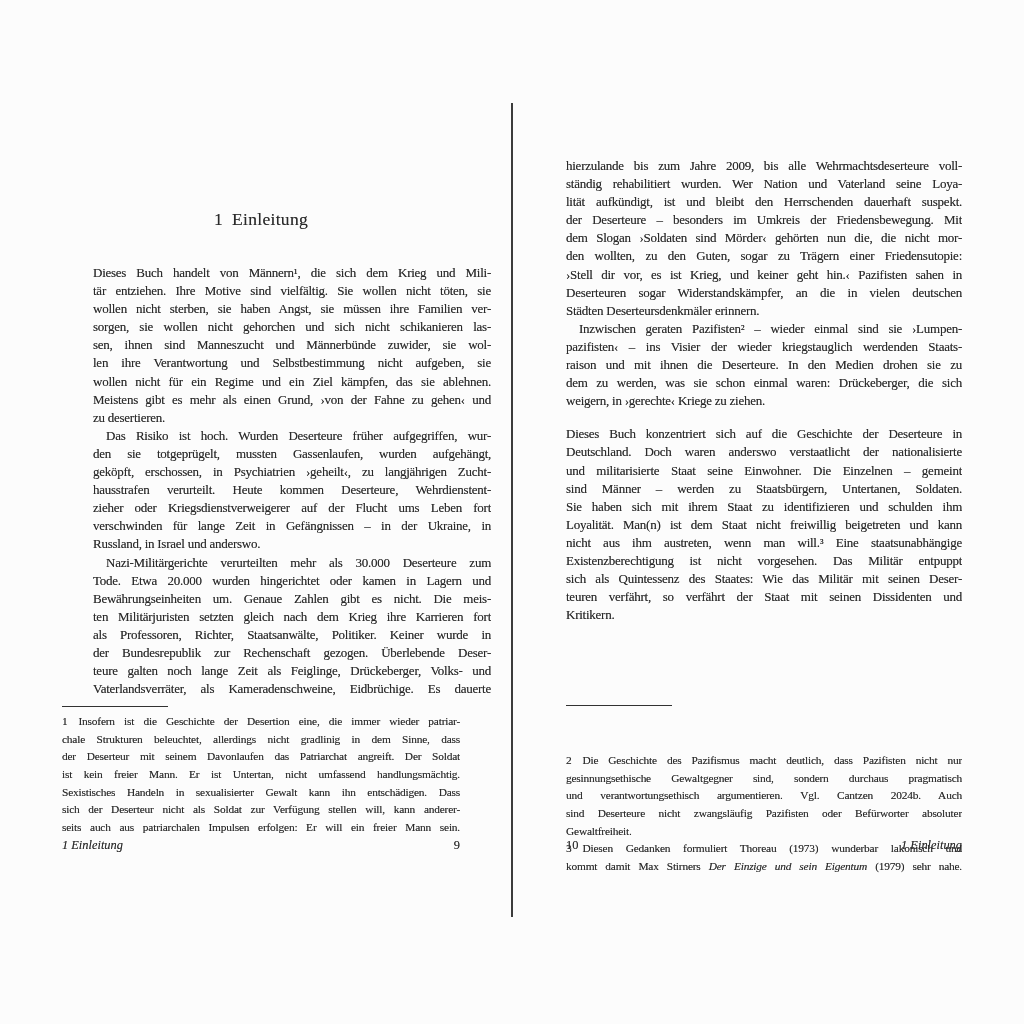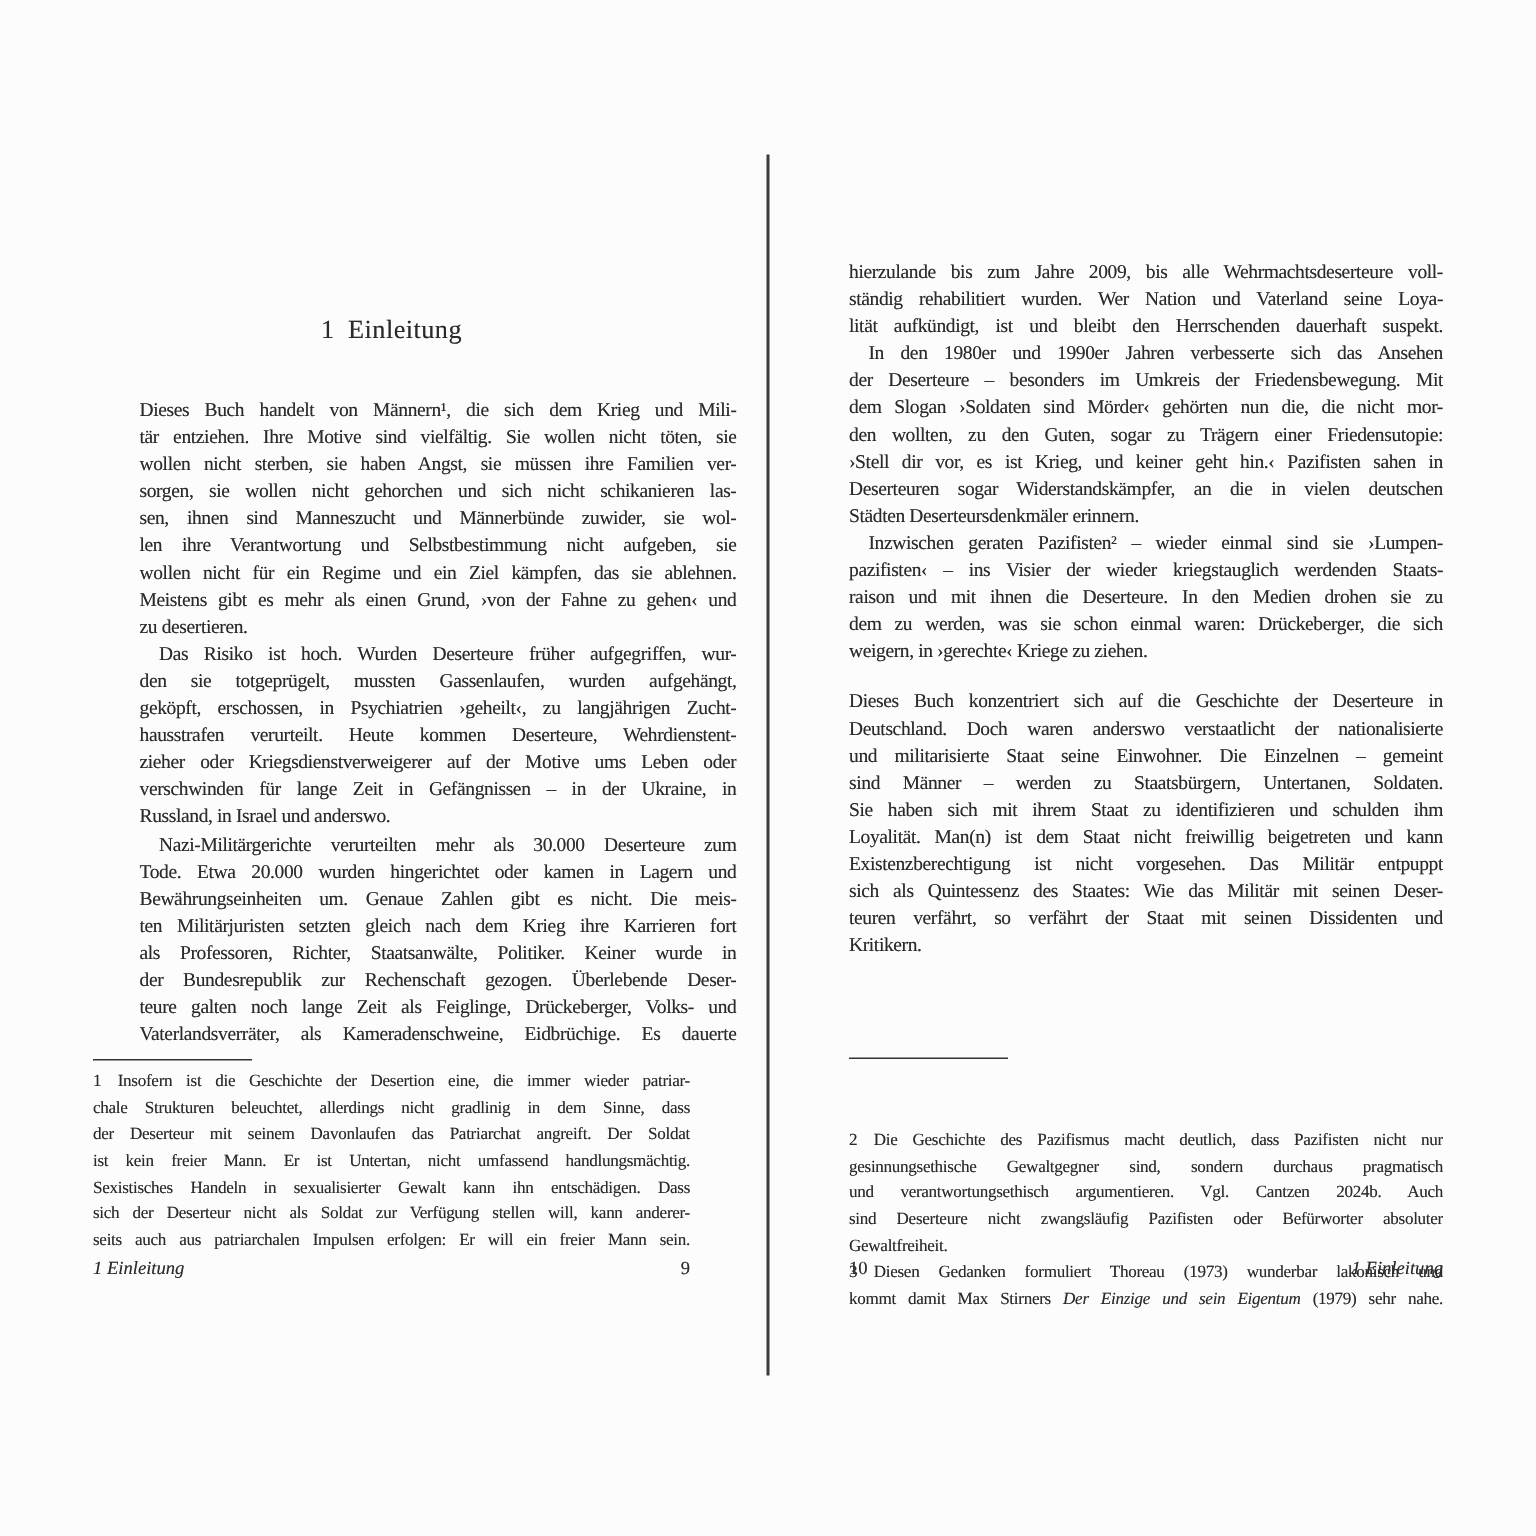--- a/index.html
+++ b/index.html
@@ -29,21 +29,21 @@
     font-size: 17.5px; font-weight: normal;
     letter-spacing: 0.3px;
   }
   .heading .hnum { margin-right: 9px; }
 
   .body-block {
     position: absolute; left: 0; width: 100%;
     font-size: 13px; letter-spacing: -0.25px;
   }
   #left-page  .body-block { top: 264px; margin-left: 31px; }
-  #right-page .body-block { top: 172px; }
+  #right-page .body-block { top: 157px; }
 
   .line {
     height: 18.1px; line-height: 18.1px;
     text-align: justify; text-align-last: justify;
     overflow: hidden;
     hyphens: none;
   }
   .line.endline { text-align-last: left; }
   .line.indent  { text-indent: 13px; }
   .line.gap     { margin-top: 15px; }
@@ -94,21 +94,21 @@
         <div class="line">sorgen, sie wollen nicht gehorchen und sich nicht schikanieren las-</div>
         <div class="line">sen, ihnen sind Manneszucht und Männerbünde zuwider, sie wol-</div>
         <div class="line">len ihre Verantwortung und Selbstbestimmung nicht aufgeben, sie</div>
         <div class="line">wollen nicht für ein Regime und ein Ziel kämpfen, das sie ablehnen.</div>
         <div class="line">Meistens gibt es mehr als einen Grund, ›von der Fahne zu gehen‹ und</div>
         <div class="line endline">zu desertieren.</div>
         <div class="line indent">Das Risiko ist hoch. Wurden Deserteure früher aufgegriffen, wur-</div>
         <div class="line">den sie totgeprügelt, mussten Gassenlaufen, wurden aufgehängt,</div>
         <div class="line">geköpft, erschossen, in Psychiatrien ›geheilt‹, zu langjährigen Zucht-</div>
         <div class="line">hausstrafen verurteilt. Heute kommen Deserteure, Wehrdienstent-</div>
-        <div class="line">zieher oder Kriegsdienstverweigerer auf der Motive ums Leben oder</div>
+        <div class="line">zieher oder Kriegsdienstverweigerer auf der Flucht ums Leben fort</div>
         <div class="line">verschwinden für lange Zeit in Gefängnissen – in der Ukraine, in</div>
         <div class="line endline">Russland, in Israel und anderswo.</div>
         <div class="line indent">Nazi-Militärgerichte verurteilten mehr als 30.000 Deserteure zum</div>
         <div class="line">Tode. Etwa 20.000 wurden hingerichtet oder kamen in Lagern und</div>
         <div class="line">Bewährungseinheiten um. Genaue Zahlen gibt es nicht. Die meis-</div>
         <div class="line">ten Militärjuristen setzten gleich nach dem Krieg ihre Karrieren fort</div>
         <div class="line">als Professoren, Richter, Staatsanwälte, Politiker. Keiner wurde in</div>
         <div class="line">der Bundesrepublik zur Rechenschaft gezogen. Überlebende Deser-</div>
         <div class="line">teure galten noch lange Zeit als Feiglinge, Drückeberger, Volks- und</div>
         <div class="line">Vaterlandsverräter, als Kameradenschweine, Eidbrüchige. Es dauerte</div>
@@ -129,38 +129,38 @@
       <span class="it">1  Einleitung</span>
       <span>9</span>
     </div>
   </section>
 
   <section class="page" id="right-page">
     <div class="body-block">
         <div class="line">hierzulande bis zum Jahre 2009, bis alle Wehrmachtsdeserteure voll-</div>
         <div class="line">ständig rehabilitiert wurden. Wer Nation und Vaterland seine Loya-</div>
         <div class="line">lität aufkündigt, ist und bleibt den Herrschenden dauerhaft suspekt.</div>
-        <div class="line indent">In den 1980er und 1990er Jahren verbesserte sich das Ansehen</div>
         <div class="line">der Deserteure – besonders im Umkreis der Friedensbewegung. Mit</div>
         <div class="line">dem Slogan ›Soldaten sind Mörder‹ gehörten nun die, die nicht mor-</div>
         <div class="line">den wollten, zu den Guten, sogar zu Trägern einer Friedensutopie:</div>
         <div class="line">›Stell dir vor, es ist Krieg, und keiner geht hin.‹ Pazifisten sahen in</div>
         <div class="line">Deserteuren sogar Widerstandskämpfer, an die in vielen deutschen</div>
         <div class="line endline">Städten Deserteursdenkmäler erinnern.</div>
         <div class="line indent">Inzwischen geraten Pazifisten² – wieder einmal sind sie ›Lumpen-</div>
         <div class="line">pazifisten‹ – ins Visier der wieder kriegstauglich werdenden Staats-</div>
         <div class="line">raison und mit ihnen die Deserteure. In den Medien drohen sie zu</div>
         <div class="line">dem zu werden, was sie schon einmal waren: Drückeberger, die sich</div>
         <div class="line endline">weigern, in ›gerechte‹ Kriege zu ziehen.</div>
         <div class="line gap">Dieses Buch konzentriert sich auf die Geschichte der Deserteure in</div>
         <div class="line">Deutschland. Doch waren anderswo verstaatlicht der nationalisierte</div>
         <div class="line">und militarisierte Staat seine Einwohner. Die Einzelnen – gemeint</div>
         <div class="line">sind Männer – werden zu Staatsbürgern, Untertanen, Soldaten.</div>
         <div class="line">Sie haben sich mit ihrem Staat zu identifizieren und schulden ihm</div>
         <div class="line">Loyalität. Man(n) ist dem Staat nicht freiwillig beigetreten und kann</div>
+        <div class="line">nicht aus ihm austreten, wenn man will.³ Eine staatsunabhängige</div>
         <div class="line">Existenzberechtigung ist nicht vorgesehen. Das Militär entpuppt</div>
         <div class="line">sich als Quintessenz des Staates: Wie das Militär mit seinen Deser-</div>
         <div class="line">teuren verfährt, so verfährt der Staat mit seinen Dissidenten und</div>
         <div class="line endline">Kritikern.</div>
       </div>
 
     <div class="fn-rule"></div>
     <div class="fn-block">
         <div class="fn-line">2  Die Geschichte des Pazifismus macht deutlich, dass Pazifisten nicht nur</div>
         <div class="fn-line">gesinnungsethische Gewaltgegner sind, sondern durchaus pragmatisch</div>

